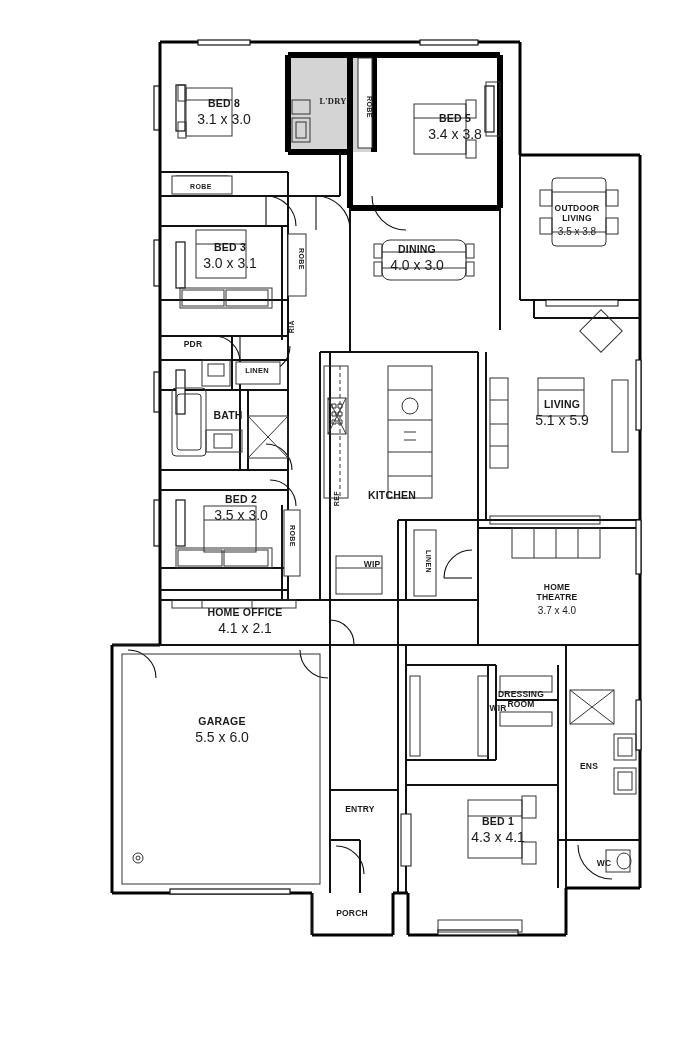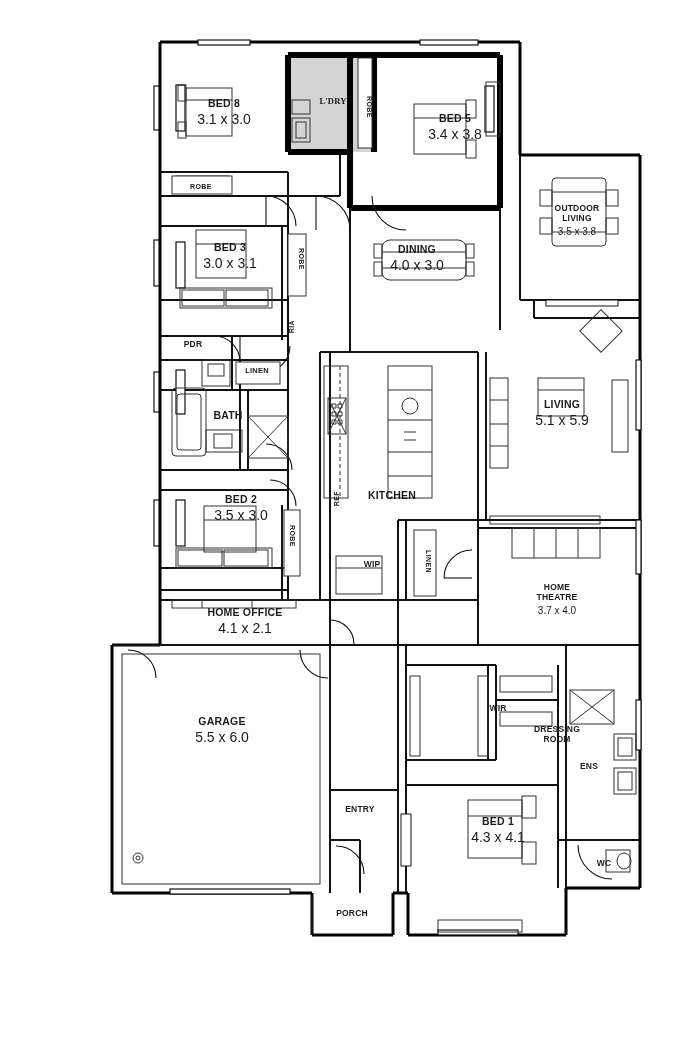--- a/index.html
+++ b/index.html
@@ -420,21 +420,21 @@
 THEATRE</span>
       <span class="dim">3.7 x 4.0</span>
     </div>
     <div class="room-label" style="left: 245px; top: 621px; transform: translate(-50%, -50%);">
       <span class="nm">HOME OFFICE</span>
       <span class="dim">4.1 x 2.1</span>
     </div>
     <div class="room-label small" style="left: 470px; top: 709px; transform: translate(-50%, -50%); margin-left: 28px;">
       <span class="nm">WIR</span>
     </div>
-    <div class="room-label small two-line" style="left: 521px; top: 735px; transform: translate(-50%, -50%); margin-left: 36px;">
+    <div class="room-label small two-line" style="left: 521px; top: 700px; transform: translate(-50%, -50%);">
       <span class="nm">DRESSING
 ROOM</span>
     </div>
     <div class="room-label small" style="left: 589px; top: 767px; transform: translate(-50%, -50%);">
       <span class="nm">ENS</span>
     </div>
     <div class="room-label" style="left: 222px; top: 730px; transform: translate(-50%, -50%);">
       <span class="nm">GARAGE</span>
       <span class="dim">5.5 x 6.0</span>
     </div>

